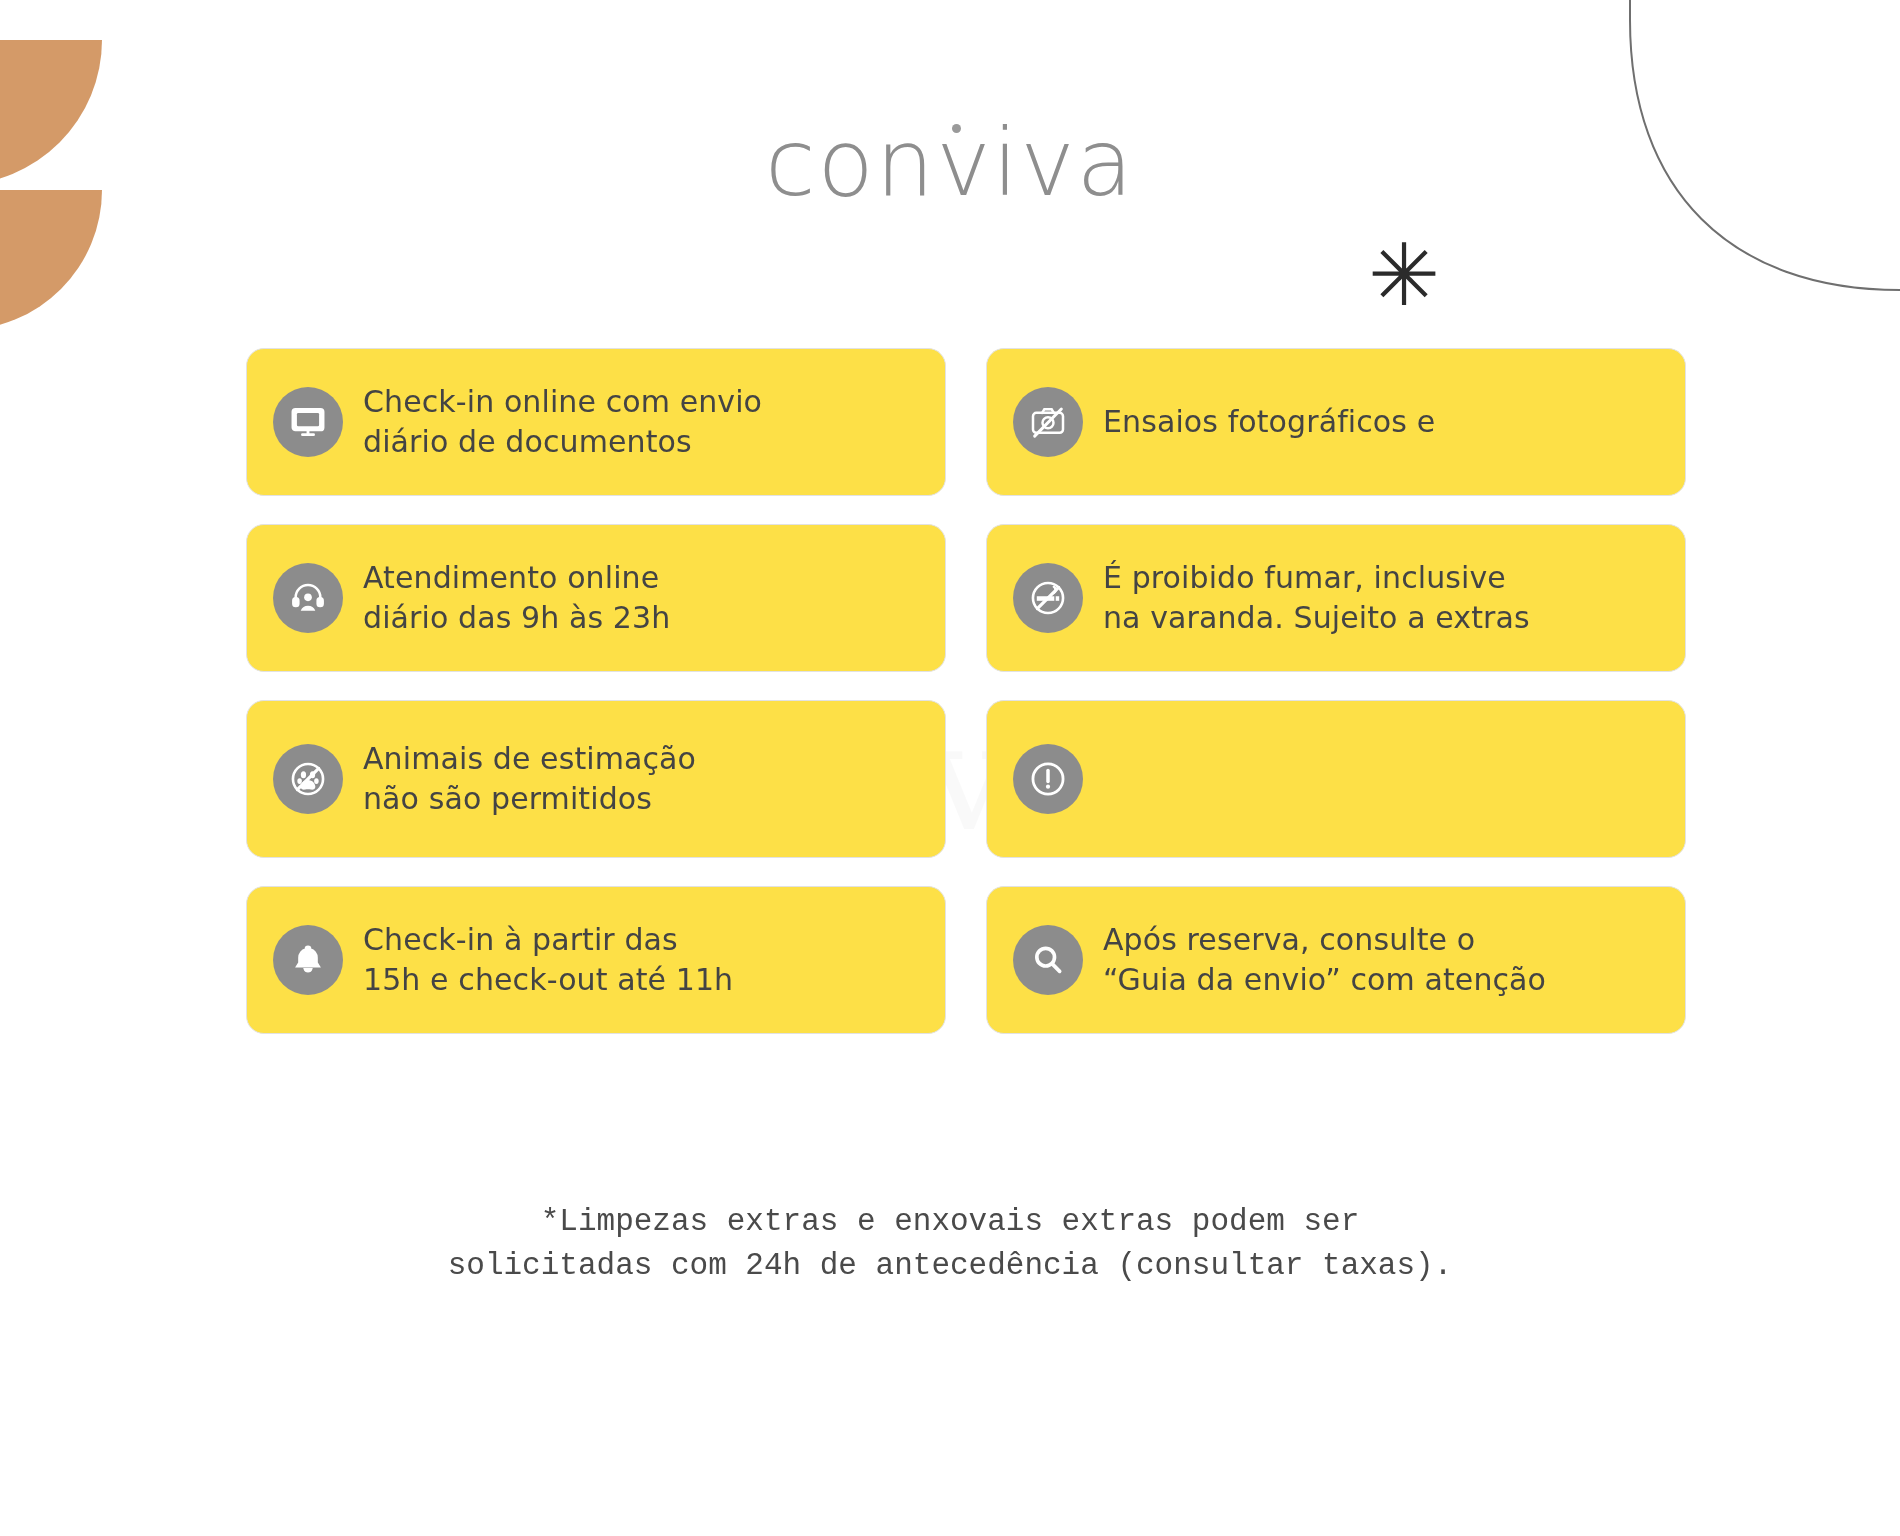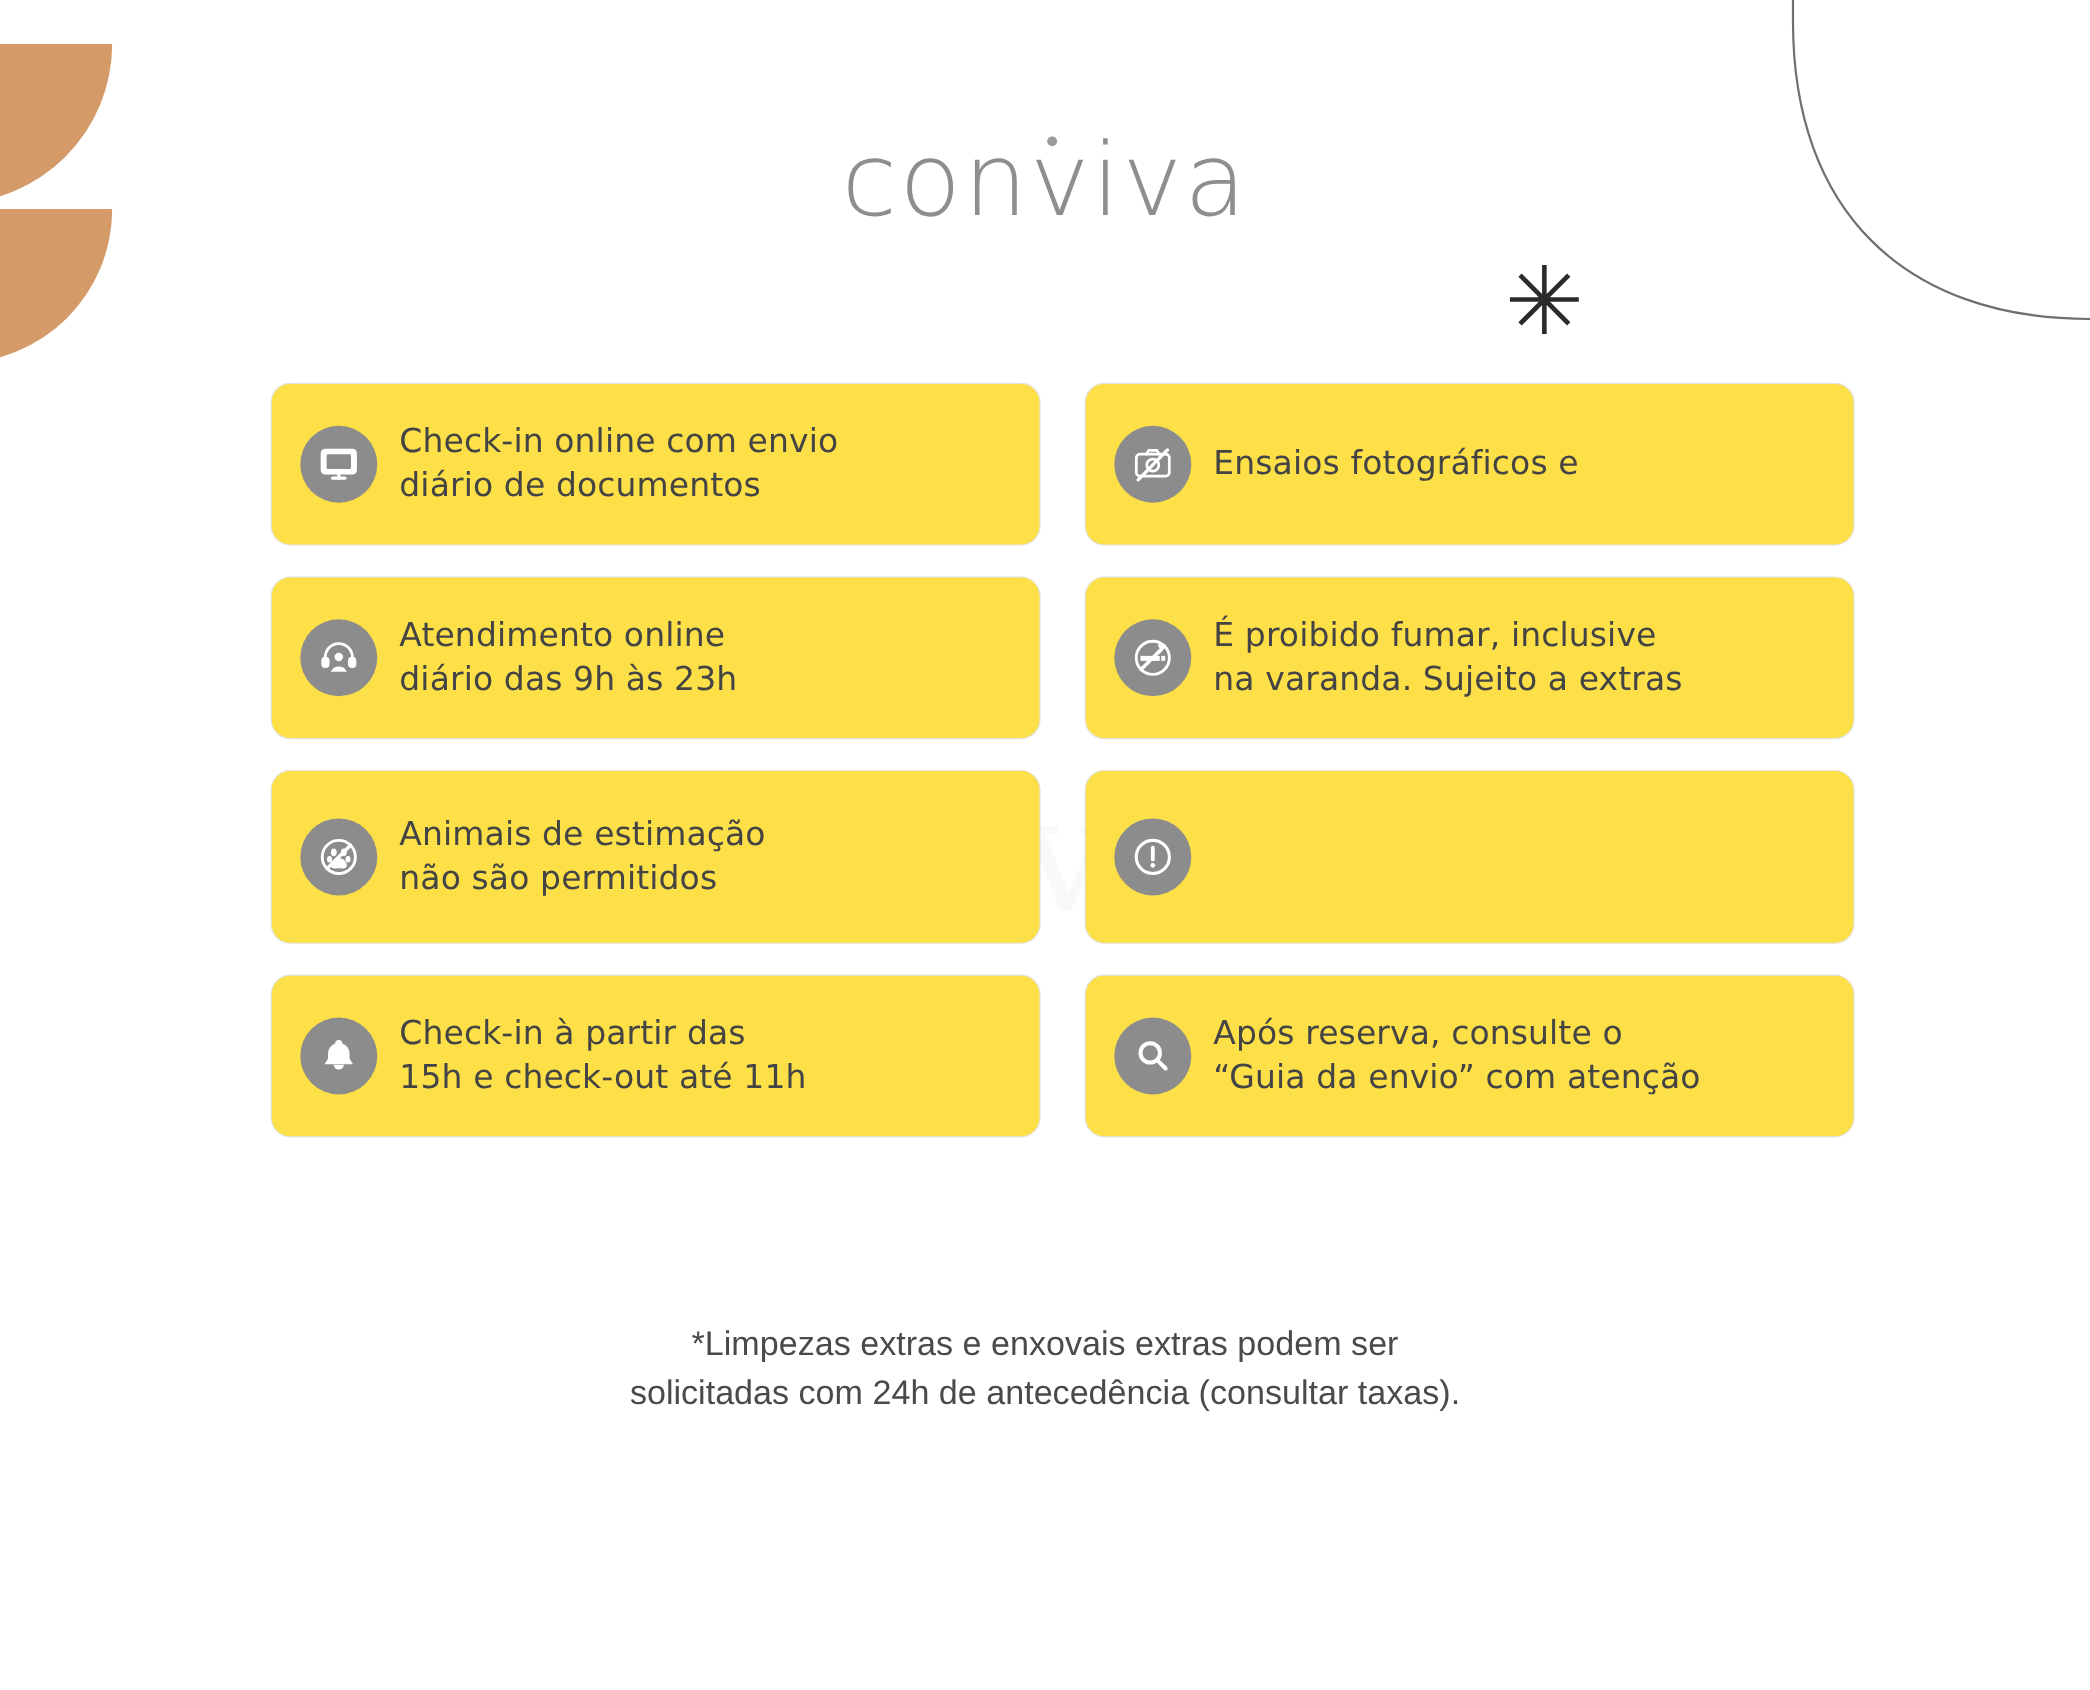--- a/index.html
+++ b/index.html
@@ -139,21 +139,21 @@
   
   .footnote {
     position: absolute;
     top: 1200px;
     left: 0;
     width: 1900px;
     text-align: center;
     font-size: 31px;
     line-height: 1.42;
     color: #4a4a4a;
-    font-family: Liberation Sans, sans-serif;
+    font-family: Liberation Mono, monospace;
   }
   .footnote span { display: block; }
 
   
   .watermark {
     position: absolute;
     top: 690px;
     left: 0;
     width: 1900px;
     text-align: center;

